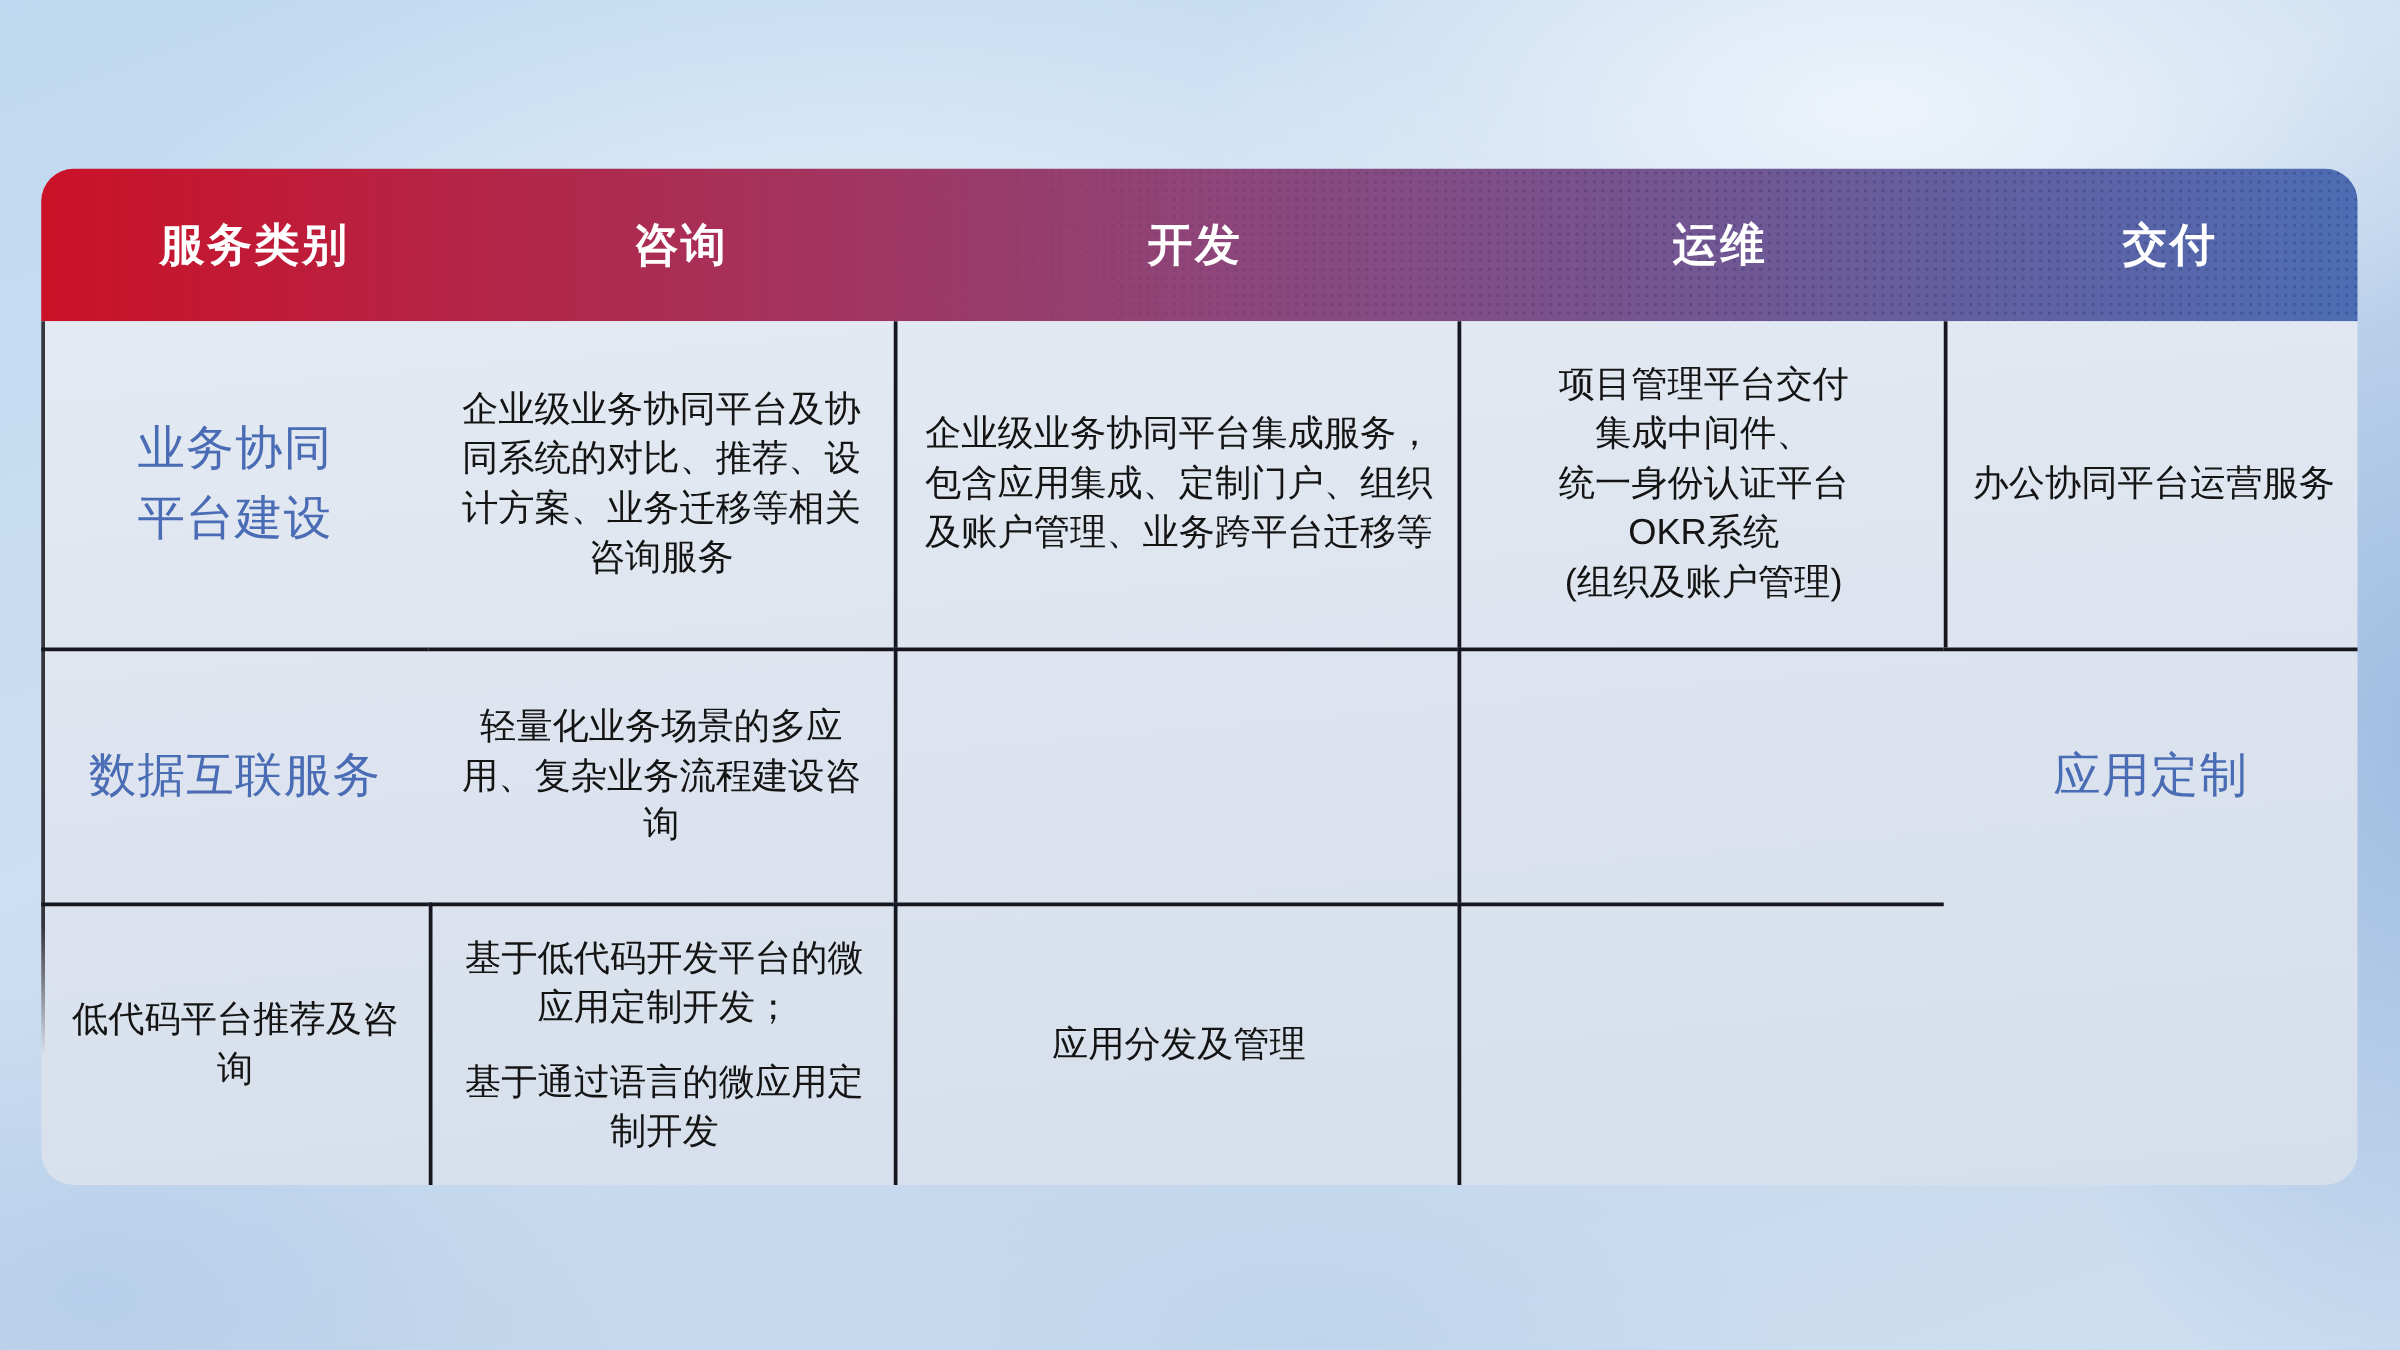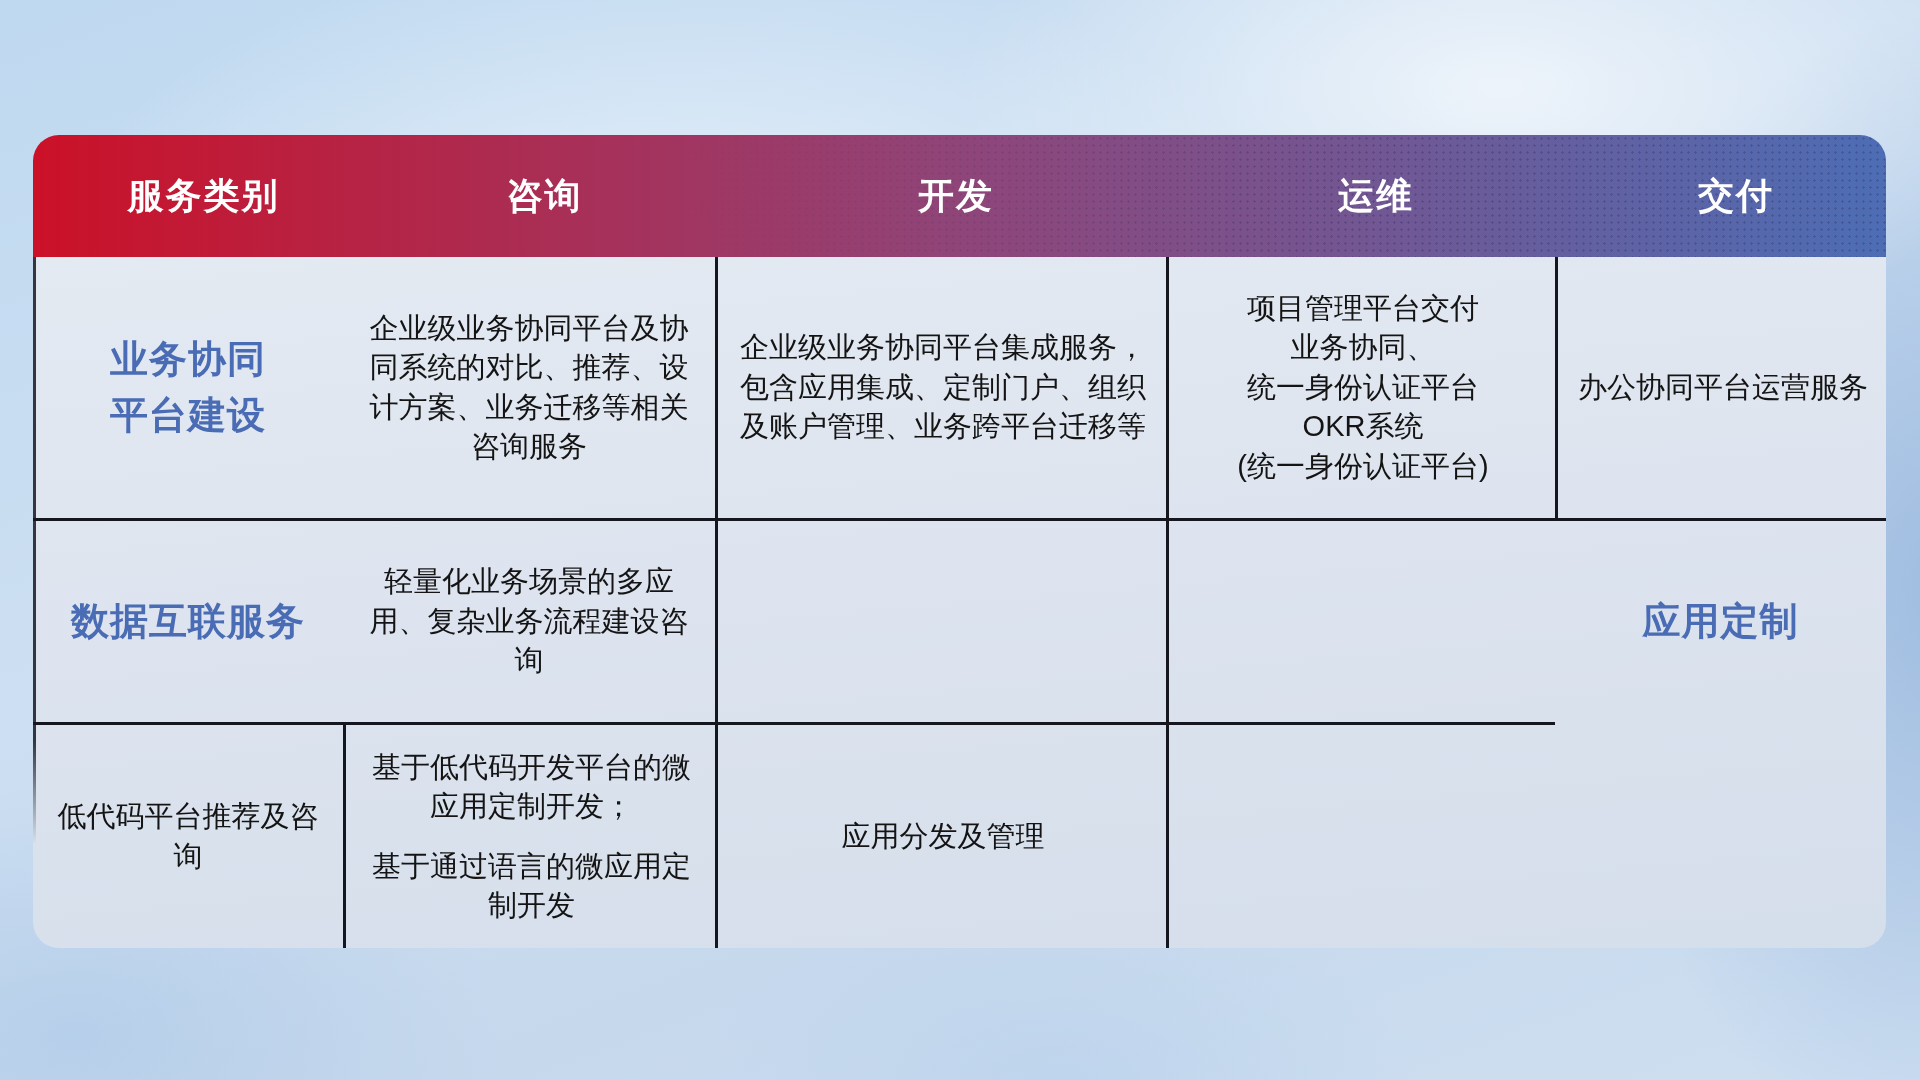--- a/index.html
+++ b/index.html
@@ -61,21 +61,21 @@
     background:linear-gradient(180deg,var(--line-color,#16161E) 0%,var(--line-color,#16161E) 70%,transparent 85%);
     opacity:.85;
   }
   .td{
     display:flex;flex-direction:column;align-items:center;justify-content:center;
     padding:10px 18px;box-sizing:border-box;text-align:center;
   }
   .bl{border-left:3px solid var(--line-color,#16161E);padding-left:20px;}
   .bt{border-top:3px solid var(--line-color,#16161E);gap:20px;}
 
-  .cat{color:var(--category-color,#4A6CB5);font-size:38px;font-weight:700;letter-spacing:1px;}
+  .cat{color:var(--category-color,#4A6CB5);font-size:38px;font-weight:400;letter-spacing:1px;}
   .cat .cat-line{line-height:1.25;}
   .gap-lg .cat-line + .cat-line{margin-top:8px;}
   .gap-sm .cat-line + .cat-line{margin-top:4px;}
 
   .txt{color:#141414;font-size:29px;line-height:1.36;margin:0;}
   .lines p{margin:0;}
 </style>
 </head>
 <body>
 
@@ -97,24 +97,24 @@
         <div class="cat-line">平台建设</div>
       </div>
       <div class="td">
         <p class="txt">企业级业务协同平台及协同系统的对比、推荐、设计方案、业务迁移等相关咨询服务</p>
       </div>
       <div class="td bl">
         <p class="txt">企业级业务协同平台集成服务，包含应用集成、定制门户、组织及账户管理、业务跨平台迁移等</p>
       </div>
       <div class="td bl lines">
         <p class="txt">项目管理平台交付</p>
-        <p class="txt">业务协同、</p>
+        <p class="txt">集成中间件、</p>
         <p class="txt">统一身份认证平台</p>
         <p class="txt">OKR系统</p>
-        <p class="txt">(统一身份认证平台)</p>
+        <p class="txt">(组织及账户管理)</p>
       </div>
       <div class="td bl">
         <p class="txt">办公协同平台运营服务</p>
       </div>
 
       <div class="td cat gap-sm bt">
         <div class="cat-line">数据互联服务</div>
       </div>
       <div class="td bt">
         <p class="txt">轻量化业务场景的多应用、复杂业务流程建设咨询</p>

